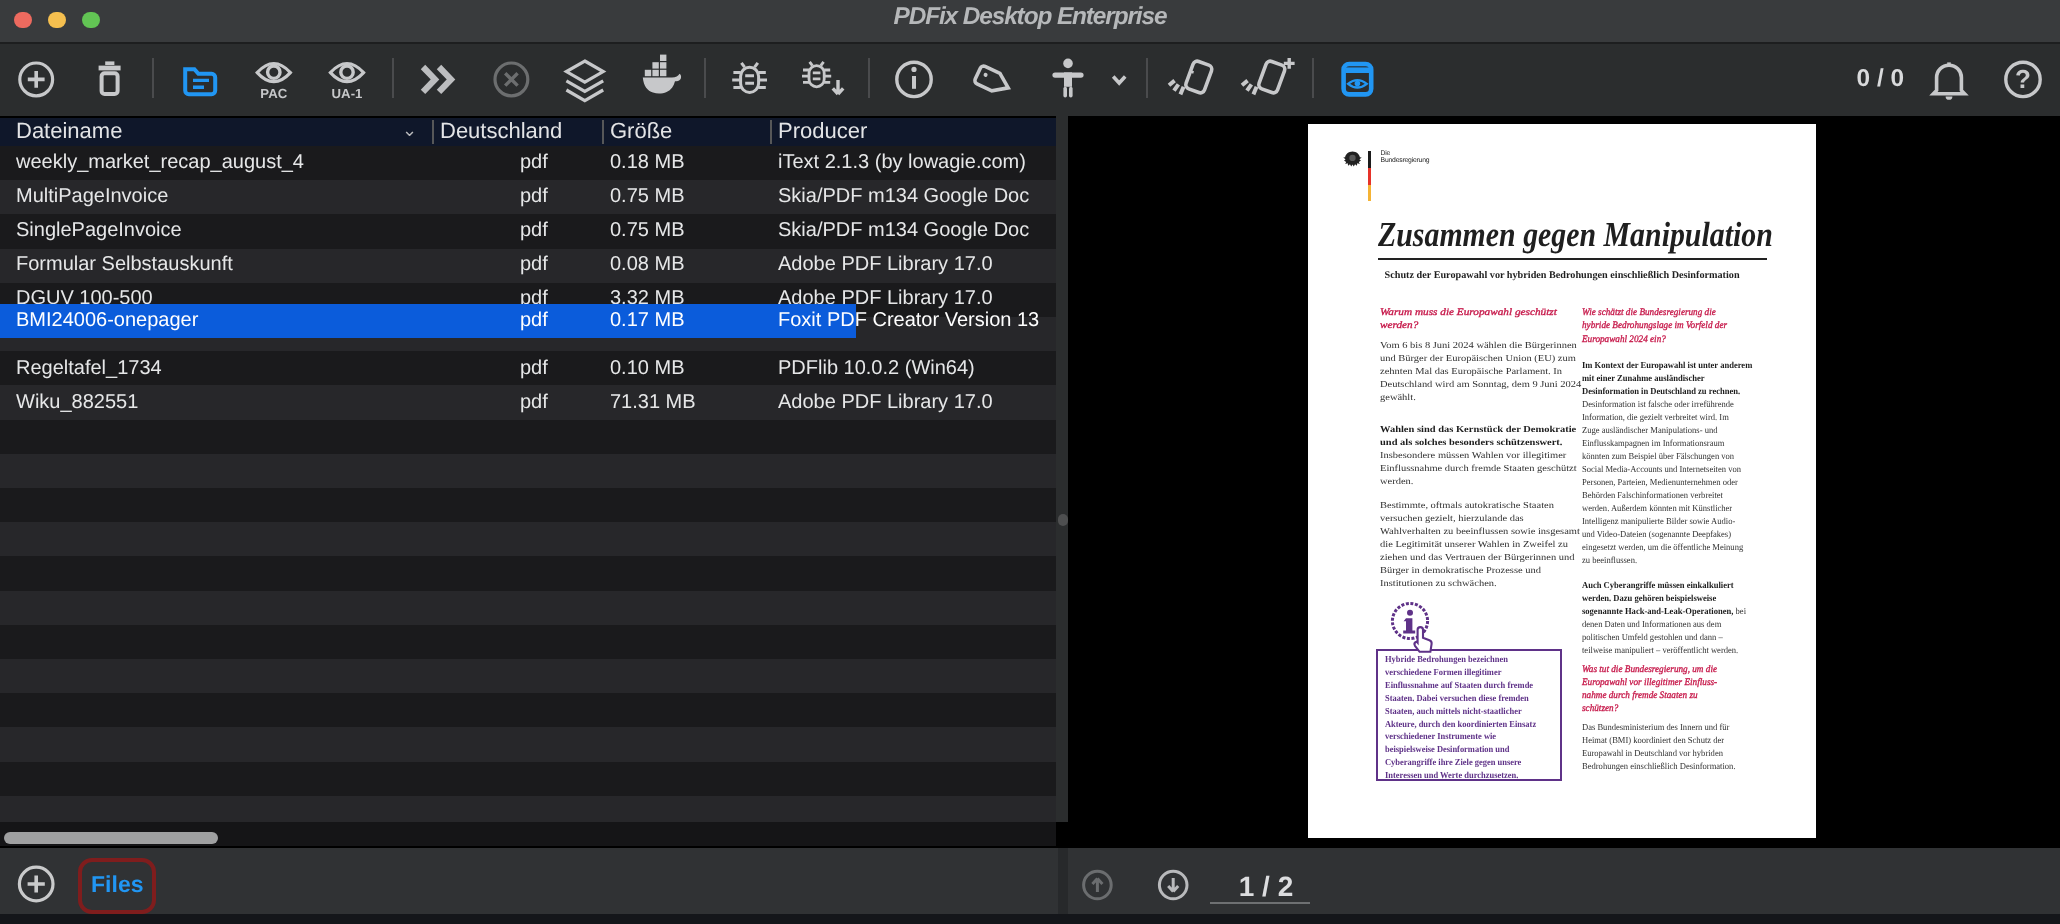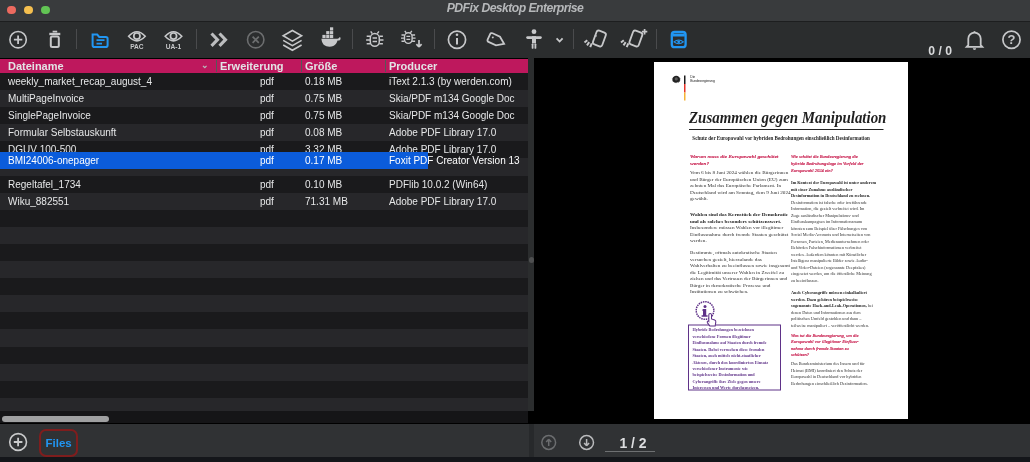--- a/index.html
+++ b/index.html
@@ -12,24 +12,24 @@
   .tl { border-radius:50%; width:8.4px; height:8.4px; top:5.5px; }
   #tl-r { left:7.2px;  background:#ed6a5f; }
   #tl-y { left:24.2px; background:#f5bf4f; }
   #tl-g { left:41.2px; background:#62c454; }
   #title { transform:translateZ(0); left:0; top:0; width:1030px; height:20.5px; line-height:16.5px; text-align:center;
            color:#b6b8ba; font-size:12.2px; font-weight:bold; letter-spacing:-0.55px;font-style:italic; }
 
   
   #toolbar { left:0; top:20.5px; width:1030px; height:37.5px; background:#2b2d2e; border-top:1px solid #1d1e1f; }
   .sep { width:1.2px; top:28.5px; height:20px; background:#4a4b4d; }
-  #counter { left:880px; top:32px; width:72px; transform:translateZ(0); text-align:right; color:#d9dadc; font-size:12.2px; font-weight:600;margin-top:12px; }
-
-  
-  #tablehead { transform:translateZ(0); left:0; top:58.7px; width:528px; height:14.3px; background:#be185d; color:#e3e4e6; font-size:11px; font-weight:700; }
+  #counter { left:880px; top:32px; width:72px; transform:translateZ(0); text-align:right; color:#d9dadc; font-size:12.2px; font-weight:600; }
+
+  
+  #tablehead { transform:translateZ(0); left:0; top:58.7px; width:528px; height:14.3px; background:#0f172a; color:#e3e4e6; font-size:11px; font-weight:400; }
   #tablehead span { position:absolute; top:0.9px; }
   .hsep { position:absolute; top:1.2px; width:1px; height:12px; background:#565758; }
   #tbody { left:0; top:73.4px; width:528px; height:337.4px;
      background:repeating-linear-gradient(to bottom,#1a1a1c 0px,#1a1a1c 17.1px,#27272a 17.1px,#27272a 34.2px); }
   .row { transform:translateZ(0); position:absolute; left:0; width:428px; height:17.1px; color:#e6e7e8; font-size:10px; }
   .row span { position:absolute; top:2.6px; white-space:nowrap; }
   .c1 { left:8px; } .c2 { left:220px;padding-left:40px; } .c3 { left:305px; } .c4 { left:389px; }
   #selrow { background:#0b5cdb; color:#fff; }
 
   
@@ -191,32 +191,32 @@
   <div class="abs sep" style="left:351.9px"></div>
   <div class="abs sep" style="left:433.6px"></div>
   <div class="abs sep" style="left:573.1px"></div>
   <div class="abs sep" style="left:655.7px"></div>
   <div class="abs" id="counter">0 / 0</div>
 
   <div class="abs" id="tablehead">
     <span style="left:8px">Dateiname</span>
     <span style="left:201px;font-size:9px;color:#b9babc">⌄</span>
     <div class="hsep" style="left:215.5px"></div>
-    <span style="left:220px">Erweiterung</span>
+    <span style="left:220px">Deutschland</span>
     <div class="hsep" style="left:301px"></div>
     <span style="left:305px">Größe</span>
     <div class="hsep" style="left:384.7px"></div>
     <span style="left:389px">Producer</span>
   </div>
   <div class="abs" id="tbody">
     <div class="row" style="top:0px">
       <span class="c1">weekly_market_recap_august_4</span>
       <span class="c2">pdf</span>
       <span class="c3">0.18 MB</span>
-      <span class="c4">iText 2.1.3 (by werden.com)</span>
+      <span class="c4">iText 2.1.3 (by lowagie.com)</span>
     </div>
     <div class="row" style="top:17.1px">
       <span class="c1">MultiPageInvoice</span>
       <span class="c2">pdf</span>
       <span class="c3">0.75 MB</span>
       <span class="c4">Skia/PDF m134 Google Doc</span>
     </div>
     <div class="row" style="top:34.2px">
       <span class="c1">SinglePageInvoice</span>
       <span class="c2">pdf</span>

